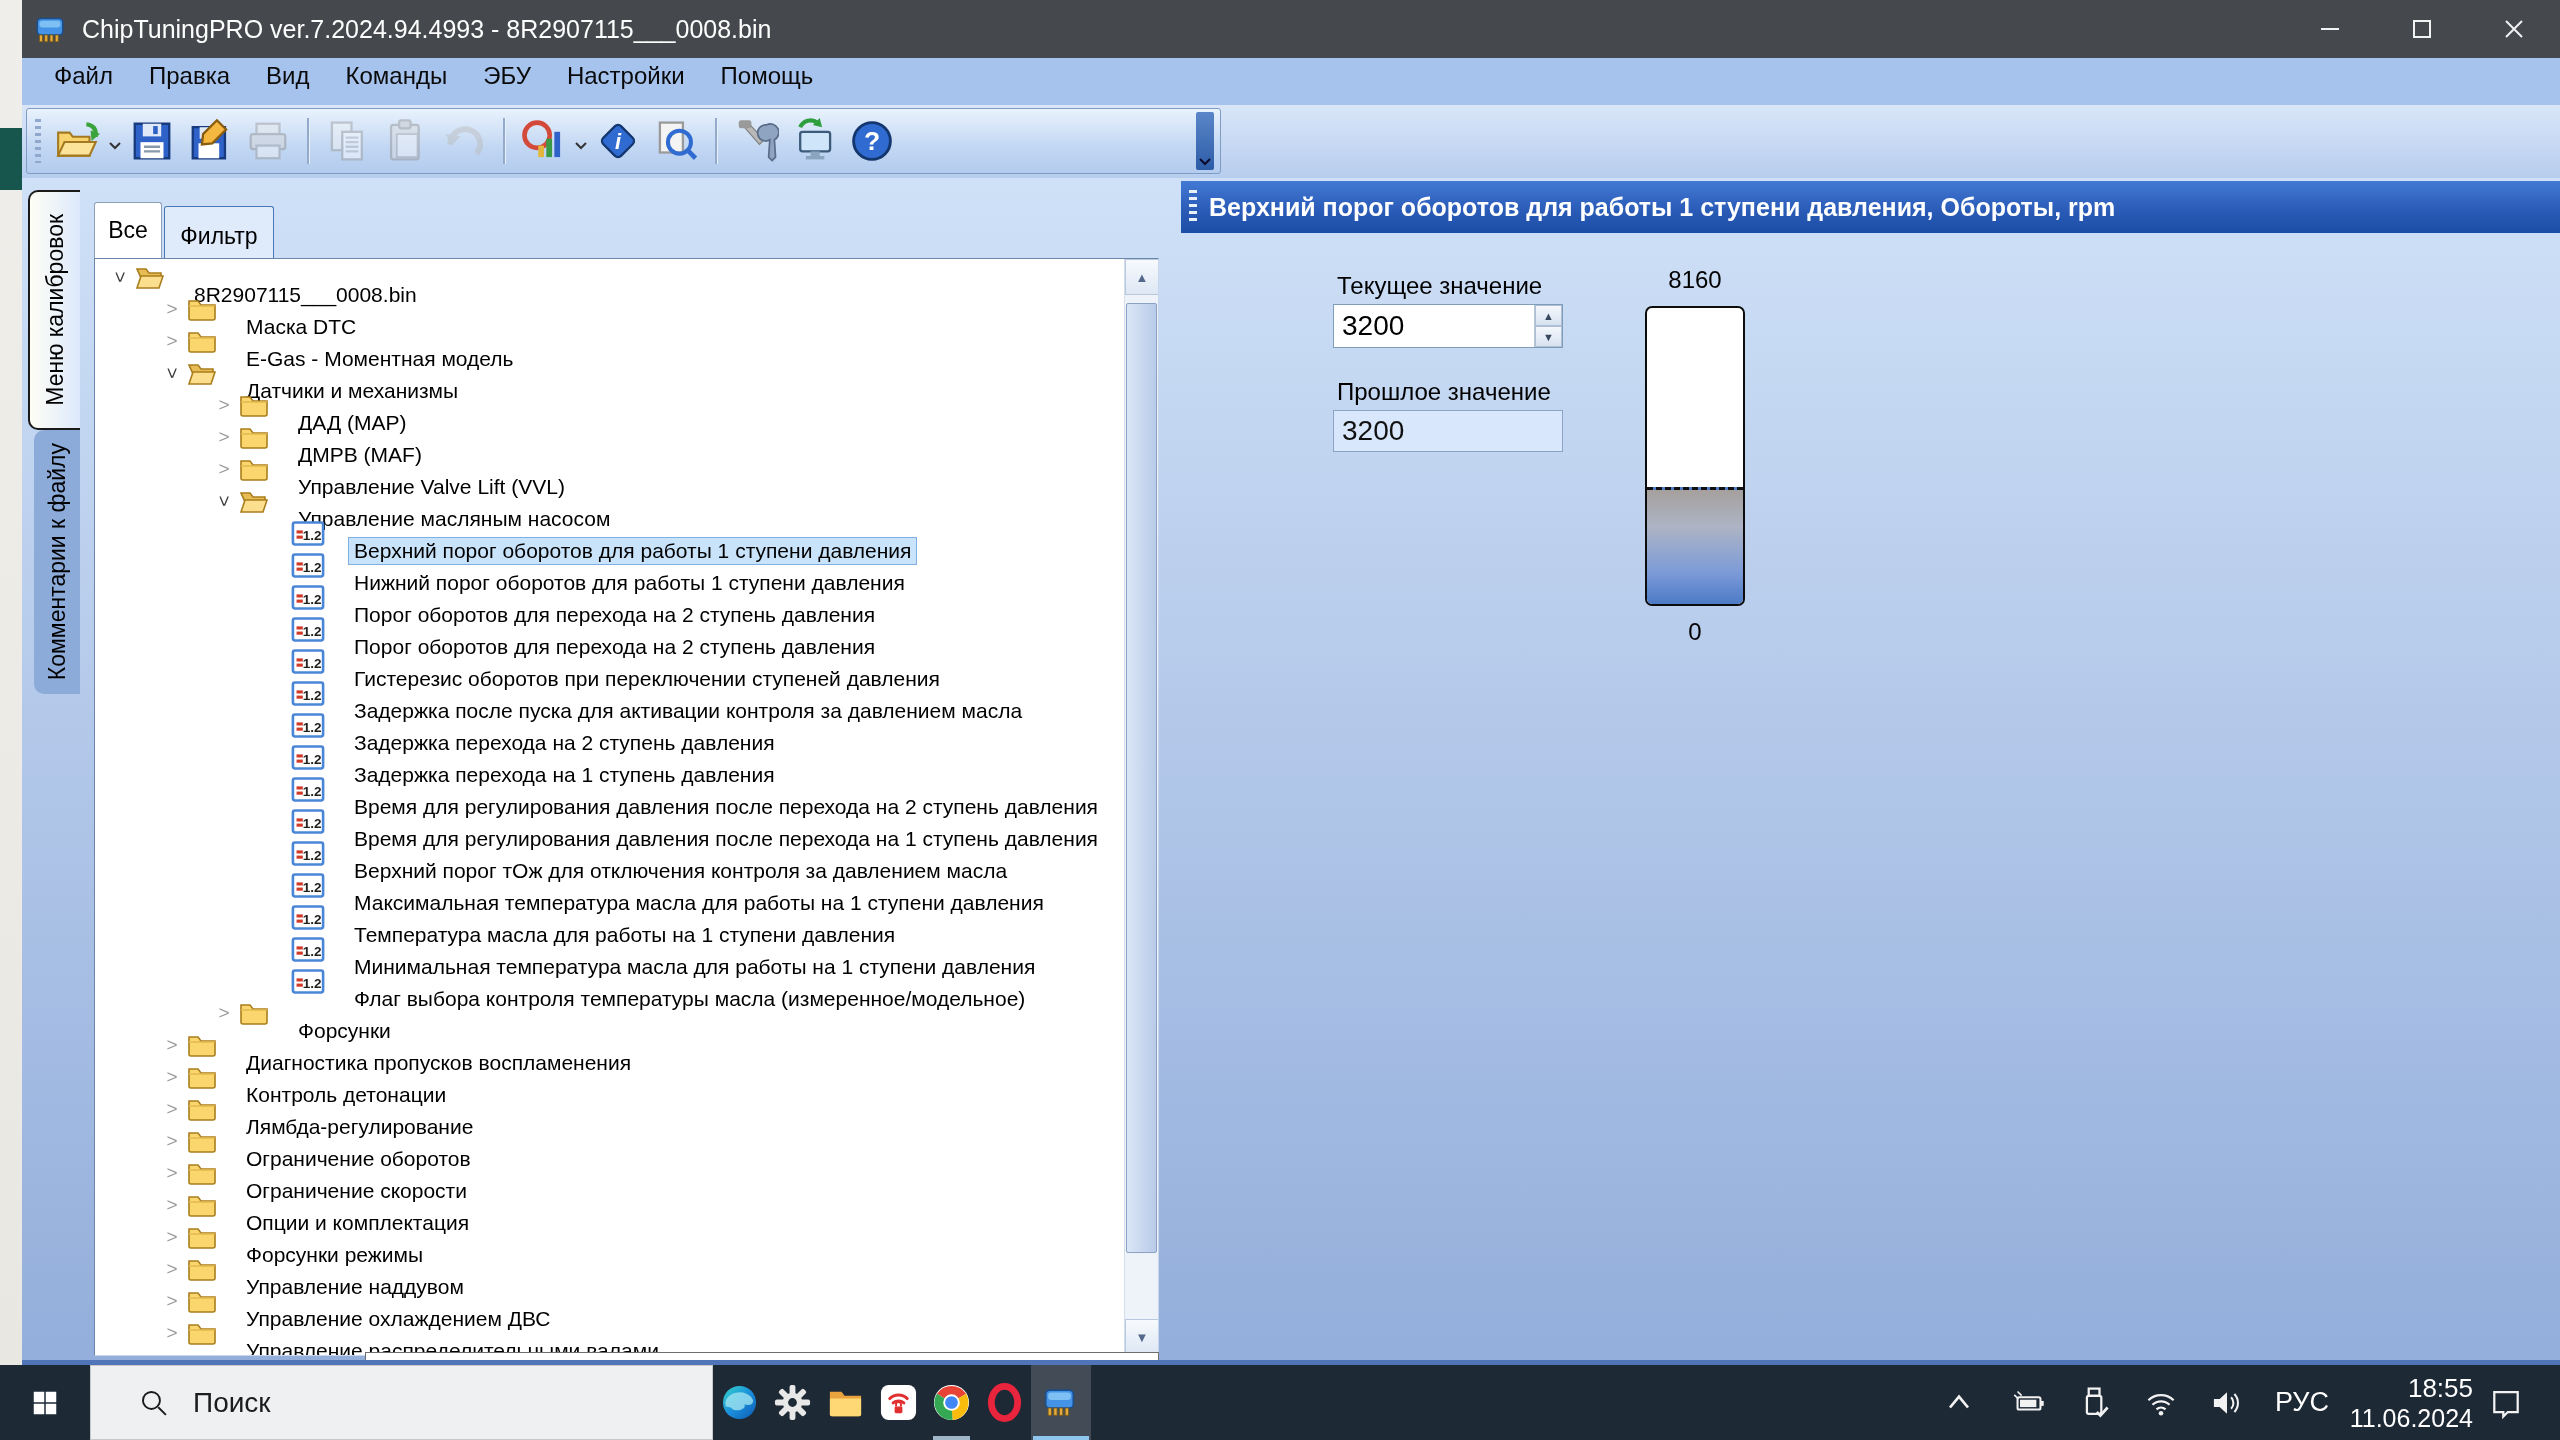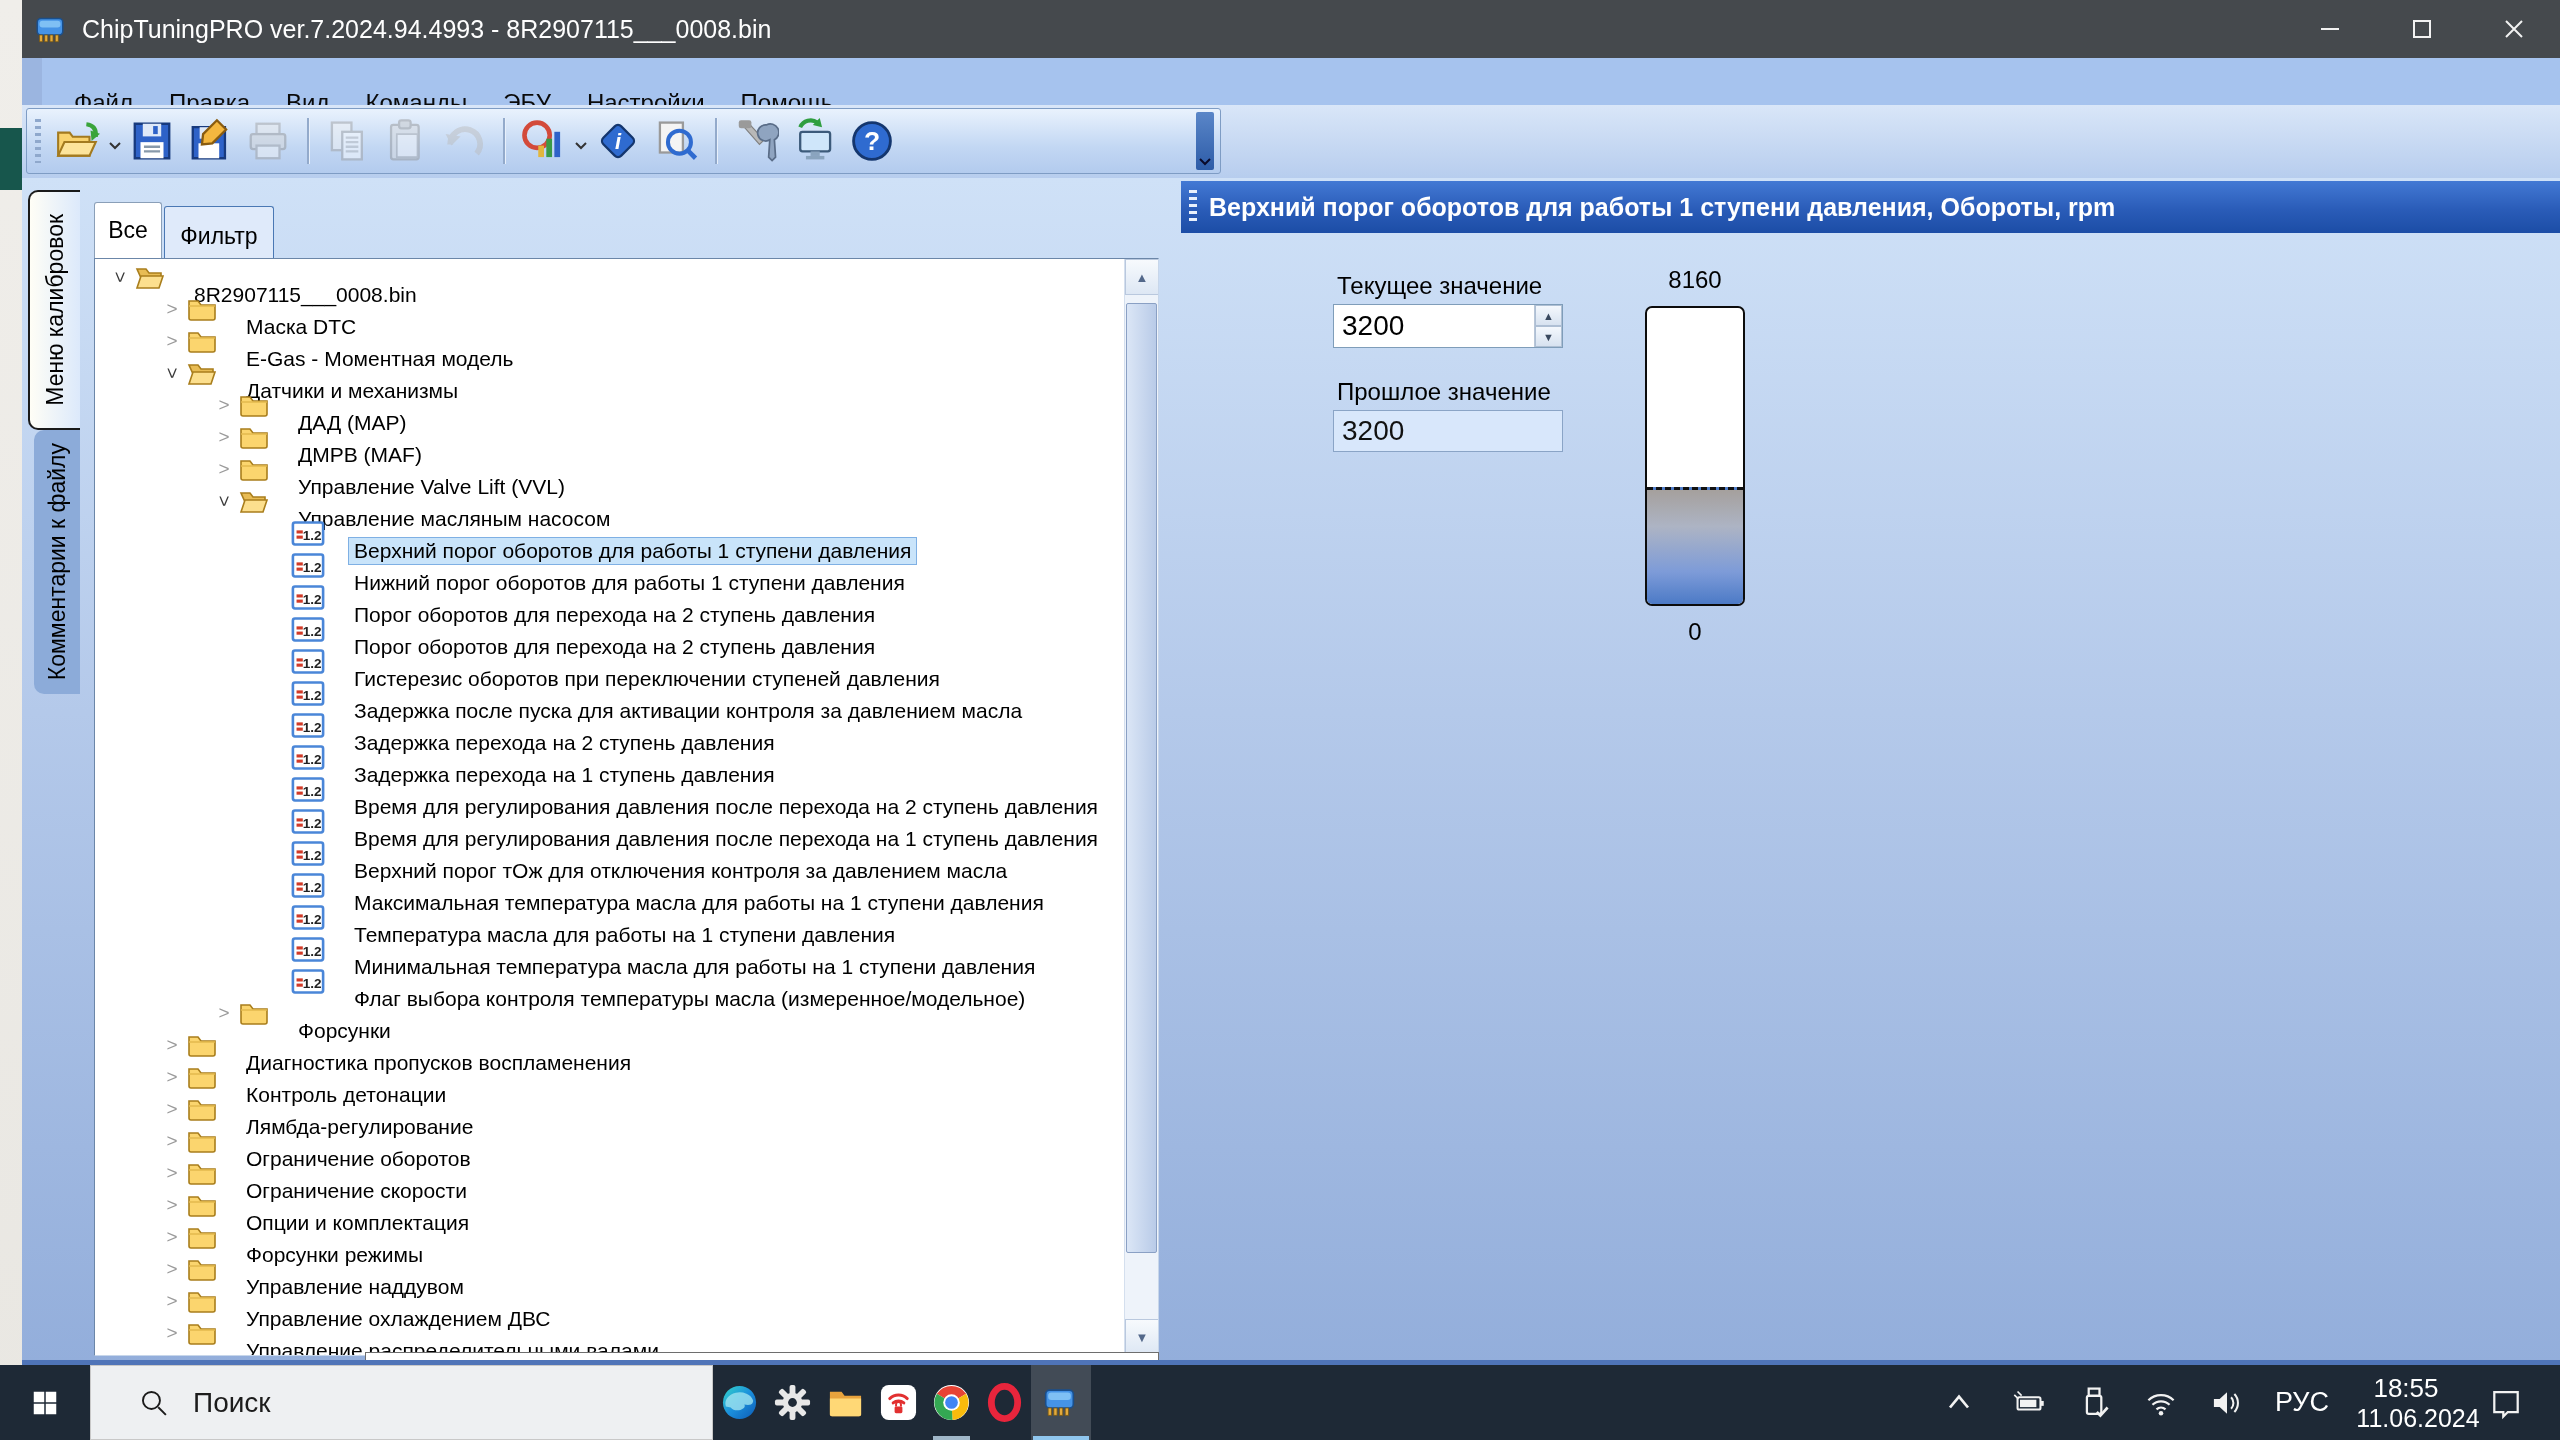--- a/index.html
+++ b/index.html
@@ -12,21 +12,21 @@
 
   
   .app{position:absolute;left:22px;top:0;width:2538px;height:1365px;}
   .titlebar{position:absolute;left:0;top:0;right:0;height:58px;background:#45494d;display:flex;align-items:center;color:#fff;}
   .titlebar .appicon{width:36px;height:36px;margin-left:10px;}
   .titlebar .title{font-size:25px;margin-left:14px;color:#fefefe;}
   .winbtns{position:absolute;right:0;top:0;height:58px;display:flex;}
   .winbtn{width:92px;height:58px;display:flex;align-items:center;justify-content:center;}
   .winbtn svg{width:22px;height:22px;}
 
-  .menubar{position:absolute;left:0;top:58px;right:0;height:63px;background:#a6c3ee;display:flex;align-items:flex-end;padding-left:14px;margin-left:20px;}
+  .menubar{position:absolute;left:0;top:58px;right:0;height:63px;background:#a6c3ee;display:flex;align-items:flex-start;padding-left:14px;}
   .menu-item{font-size:24px;color:#0a0a0a;padding:4px 18px;}
 
   .toolbarrow{position:absolute;left:0;top:105px;right:0;height:73px;background:linear-gradient(180deg,#d9e6f8 0%,#b7cdee 100%);}
   .toolbar{position:absolute;left:4px;top:3px;height:66px;width:1195px;border:1px solid #7e9cc4;border-radius:3px;
     background:linear-gradient(180deg,#e9f2fd 0%,#c2d7f3 60%,#b3cbee 100%);display:flex;align-items:center;padding:0 6px 0 6px;}
   .tb-grip{width:6px;height:44px;margin:0 8px 0 2px;background:repeating-linear-gradient(180deg,#8fa8cc 0 3px,transparent 3px 7px);}
   .tb-btn{width:58px;height:58px;border:none;background:transparent;display:flex;align-items:center;justify-content:center;padding:0;}
   .tb-btn svg{width:46px;height:46px;}
   .tb-btn.disabled{opacity:.85;}
   .tb-dd{width:16px;height:58px;display:flex;align-items:flex-end;justify-content:center;padding-bottom:20px;}
@@ -98,21 +98,21 @@
   .tsearch span{font-size:28px;color:#1c1c1c;margin-left:22px;}
   .apps{position:absolute;left:713px;top:0;height:75px;display:flex;}
   .appcell{width:53px;height:75px;display:flex;align-items:center;justify-content:center;position:relative;}
   .appcell svg{width:39px;height:39px;}
   .appcell.active{width:60px;background:rgba(255,255,255,.16);}
   .appcell.active::after{content:"";position:absolute;left:2px;right:2px;bottom:0;height:4px;background:#8fc6ee;}
   .appcell.running::after{content:"";position:absolute;left:8px;right:8px;bottom:0;height:4px;background:#9fb6c8;}
   .tray-ico{position:absolute;top:0;height:75px;display:flex;align-items:center;justify-content:center;width:46px;}
   .tray-ico svg{width:36px;height:36px;}
   .lang{position:absolute;left:2262px;top:0;width:80px;height:75px;display:flex;align-items:center;justify-content:center;font-size:27px;color:#fff;}
-  .clock{position:absolute;left:2339px;top:0;width:134px;height:75px;display:flex;flex-direction:column;align-items:center;justify-content:center;color:#fff;}
+  .clock{position:absolute;left:2339px;top:0;width:134px;height:75px;display:flex;flex-direction:column;align-items:flex-end;justify-content:center;color:#fff;}
   .clock .t{font-size:26px;line-height:30px;}
   .clock .d{font-size:25px;line-height:30px;margin-left:24px;}
   .notif{position:absolute;left:2480px;top:0;width:52px;height:75px;display:flex;align-items:center;justify-content:center;}
   .notif svg{width:36px;height:36px;}
 </style>
 </head>
 <body>
 
 <div class="screen">
   <div class="desktop">

